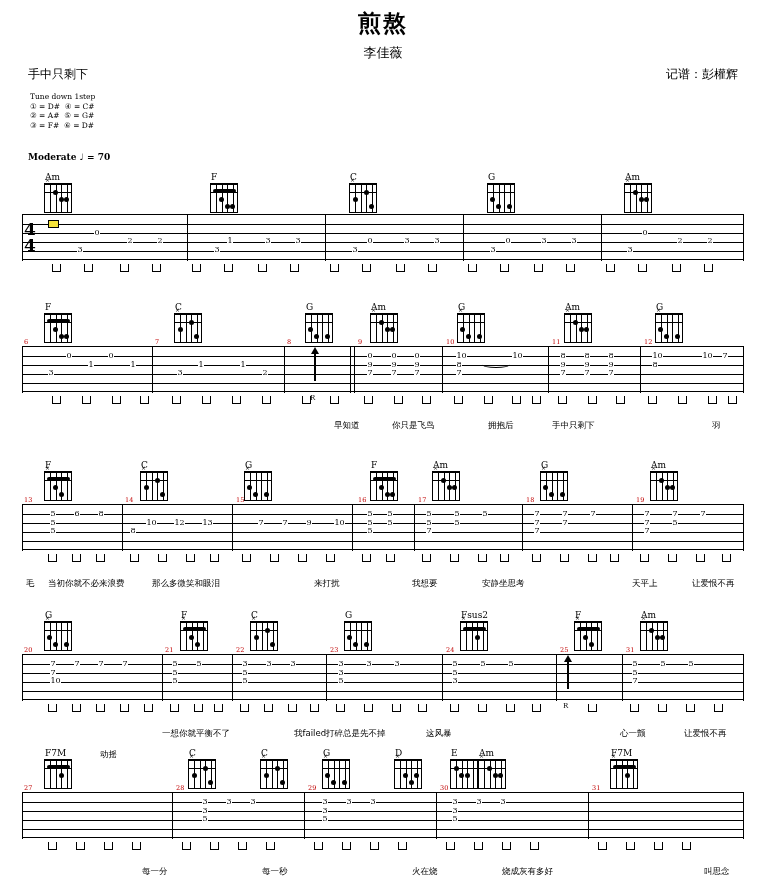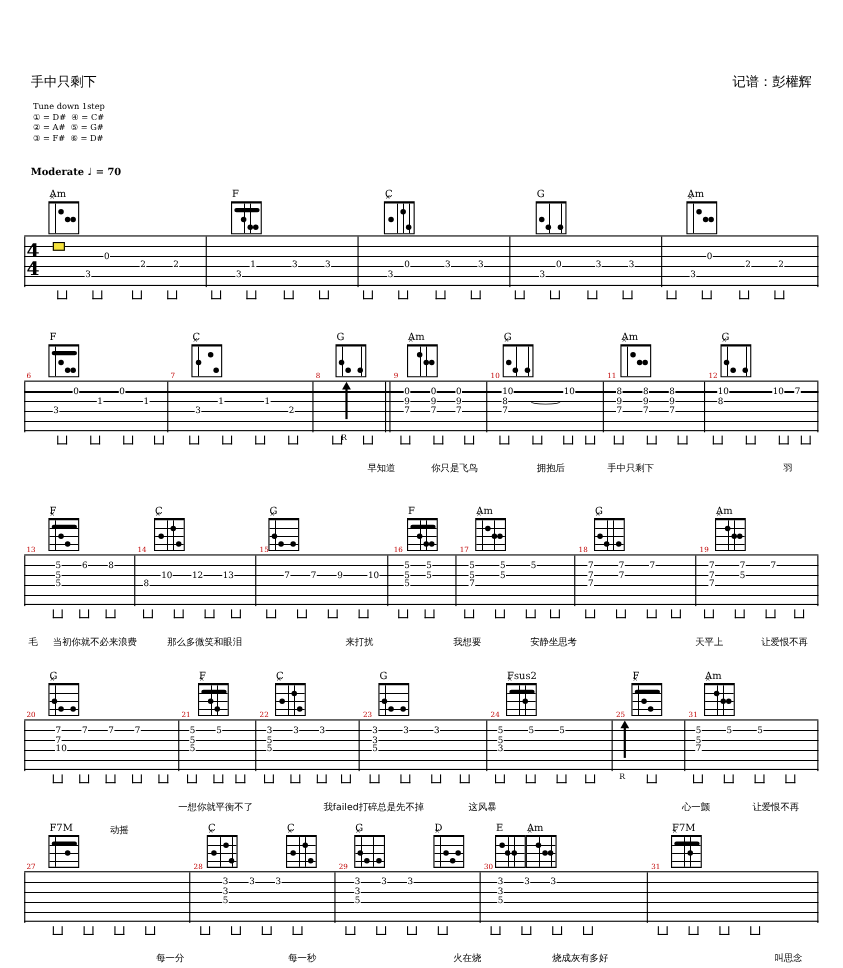--- a/index.html
+++ b/index.html
@@ -211,20 +211,22 @@
     border-bottom: 1px solid #000;
     border-radius: 50%;
     height: 6px;
   }
 </style>
 </head>
 <body>
 
 <div class="page">
 
+  <div class="title">煎熬</div>
+  <div class="subtitle">李佳薇</div>
   <div class="tuning-note">手中只剩下</div>
   <div class="credit">记谱：彭權辉</div>
 
   <div class="tuning-block">
     <div class="tline">Tune down 1step</div>
     <div class="tline">① = D#  ④ = C#</div>
     <div class="tline">② = A#  ⑤ = G#</div>
     <div class="tline">③ = F#  ⑥ = D#</div>
   </div>
 

